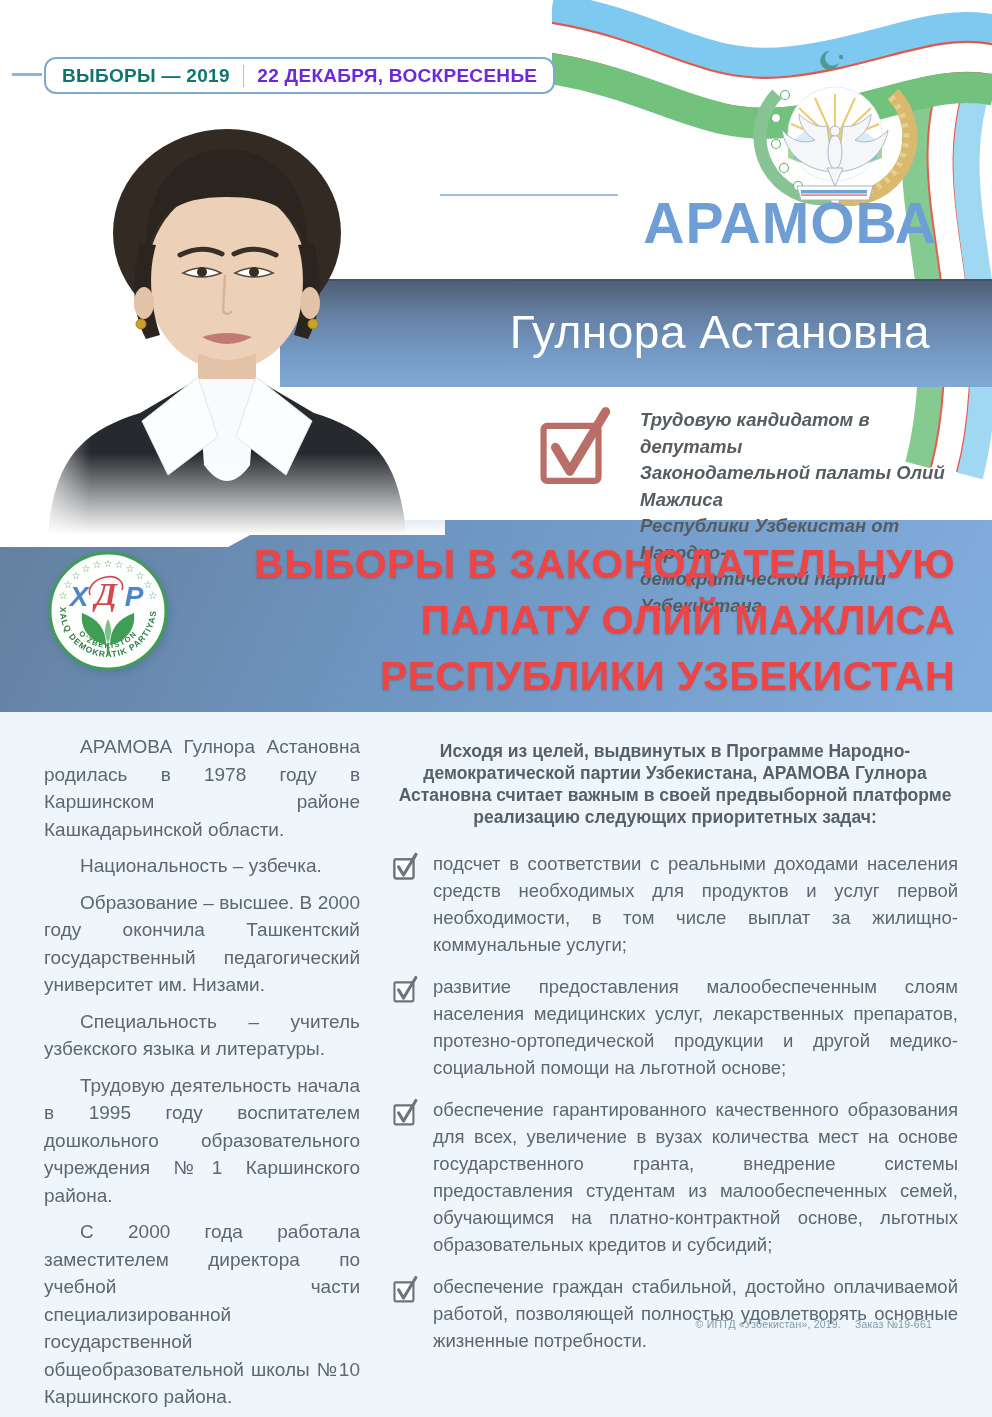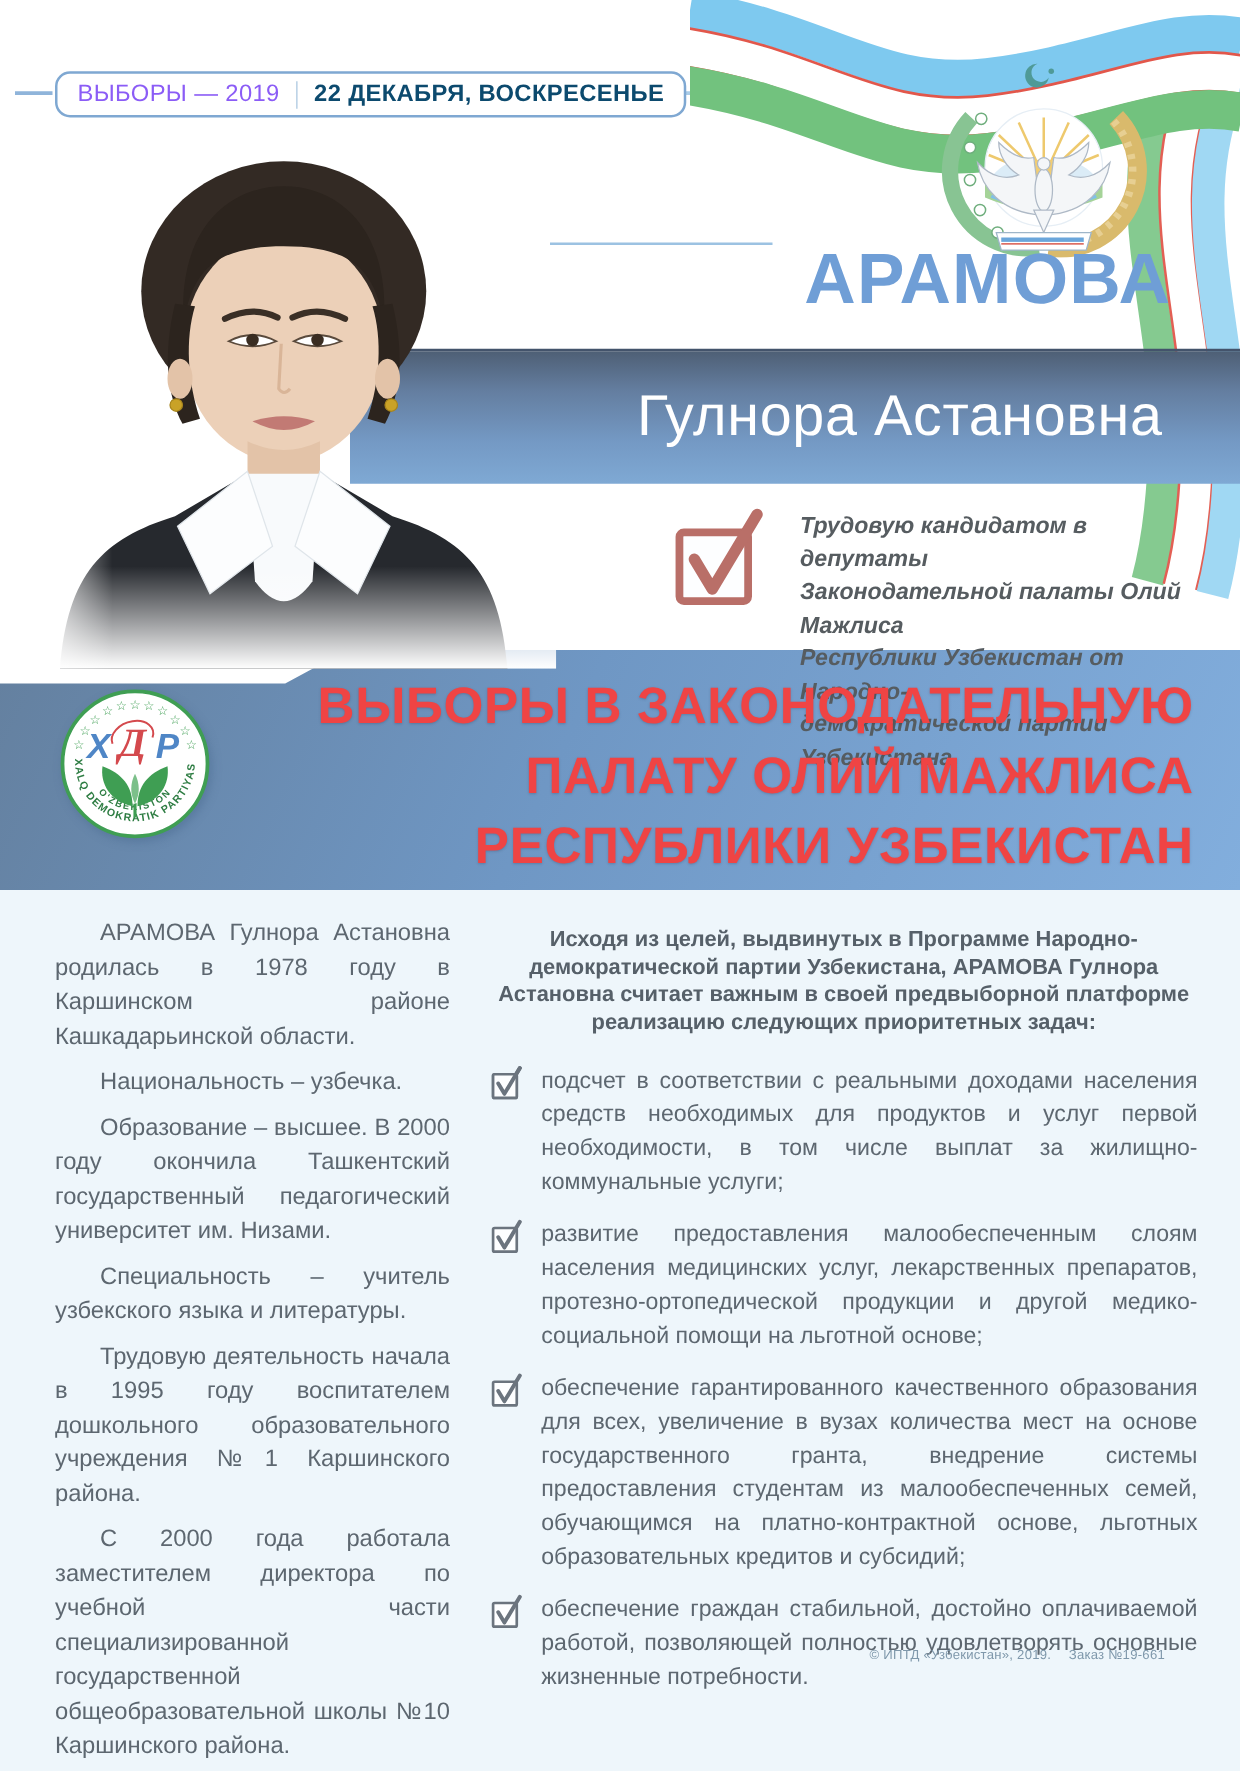--- a/index.html
+++ b/index.html
@@ -10,23 +10,23 @@
   }
   
   .pale-bg{position:absolute;left:0;top:710px;width:992px;height:707px;background:#eef6fb;z-index:0;}
 
   
   .badge{
     position:absolute;left:44px;top:57px;height:33px;z-index:4;
     display:flex;align-items:center;gap:13px;padding:0 16px;
     border:2.5px solid #7fa8d2;border-radius:12px;background:#ffffff;
   }
-  .badge .b-left{font-size:19px;font-weight:normal;color:#8b5cf6;letter-spacing:.3px;}
+  .badge .b-left{font-size:19px;font-weight:bold;color:#0f766e;letter-spacing:.3px;}
   .badge .b-div{width:1.5px;height:22px;background:#a9c6e0;}
-  .badge .b-right{font-size:19px;font-weight:bold;color:#0c4a6e;letter-spacing:.3px;}
+  .badge .b-right{font-size:19px;font-weight:bold;color:#6d28d9;letter-spacing:.3px;}
   .rule{position:absolute;height:2.5px;background:#8fb4da;z-index:1;}
   .rule-left{left:12px;top:73px;width:30px;}
   .rule-right{left:402px;top:73px;width:158px;background:#aacce7;}
   .rule-mid{left:440px;top:194px;width:178px;height:2px;background:#9cc2e2;}
 
   
   .ribbon{position:absolute;left:552px;top:0;width:440px;height:480px;z-index:1;}
   .emblem{position:absolute;left:735px;top:46px;width:200px;height:160px;z-index:2;}
   .photo{position:absolute;left:20px;top:103px;width:425px;height:432px;z-index:2;}
   .party-logo{position:absolute;left:46px;top:549px;width:124px;height:124px;z-index:3;filter:drop-shadow(2px 3px 4px rgba(40,70,110,.25));}

